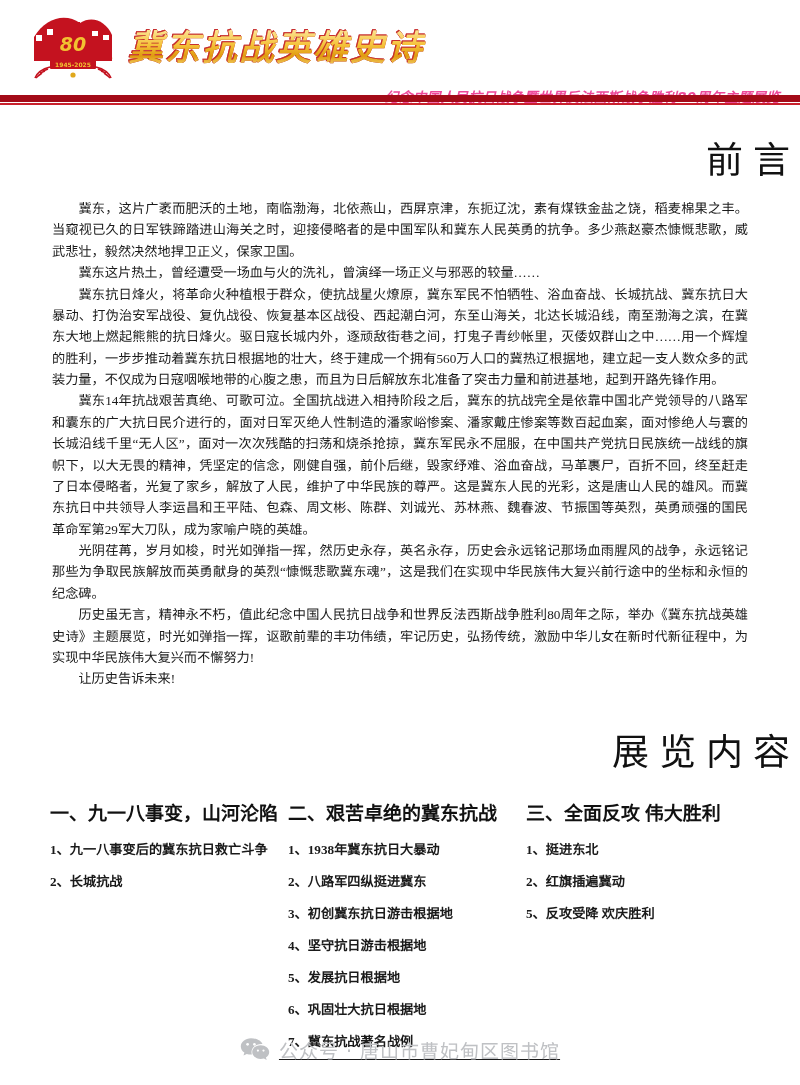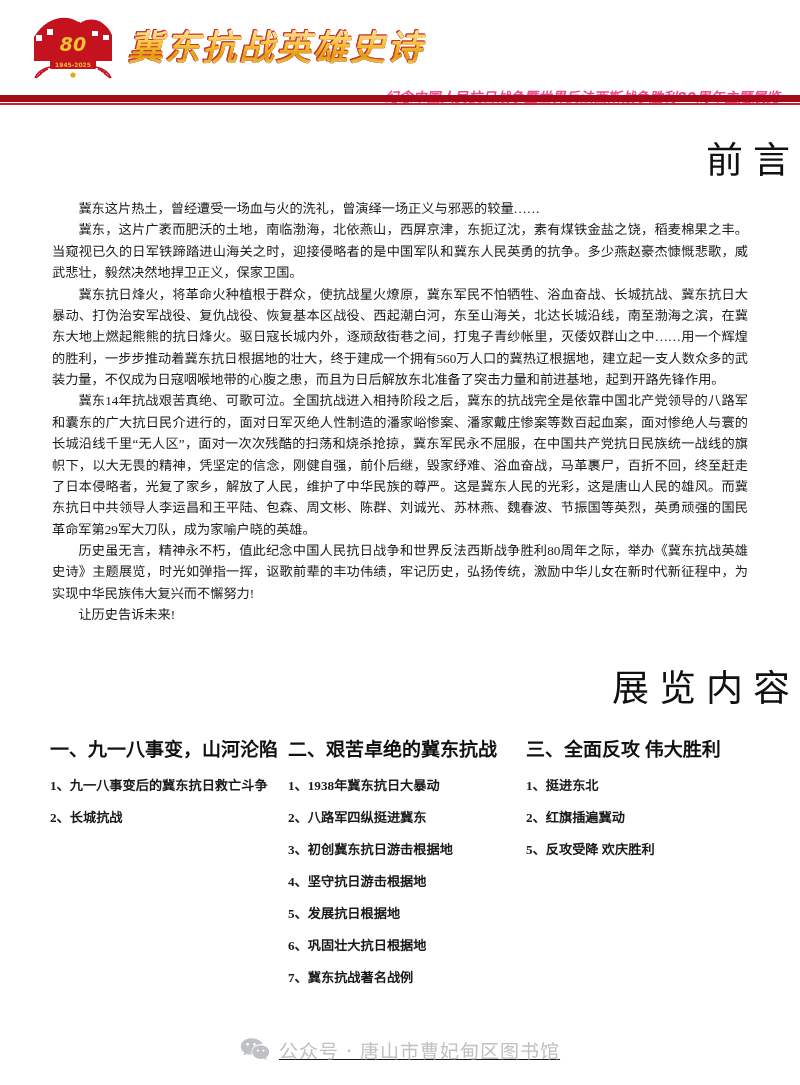--- a/index.html
+++ b/index.html
@@ -195,24 +195,25 @@
     <div class="sub-title">—— 纪念中国人民抗日战争暨世界反法西斯战争胜利80周年主题展览</div>
   </div>
 
   <div class="rule-thick"></div>
   <div class="rule-thin"></div>
 </div>
 
 <h1 class="section-heading" id="preface-heading">前言</h1>
 
 <div class="body-text">
+  <p>冀东，这片广袤而肥沃的土地，南临渤海，北依燕山，西屏京津，东扼辽沈，素有煤铁金盐之饶，稻麦棉果之丰。当窥视已久的日军铁蹄踏进山海关之时，迎接侵略者的是中国军队和冀东人民英勇的抗争。多少燕赵豪杰慷慨悲歌，威武悲壮，毅然决然地捍卫正义，保家卫国。</p>
   <p>冀东这片热土，曾经遭受一场血与火的洗礼，曾演绎一场正义与邪恶的较量……</p>
-  <p>冀东，这片广袤而肥沃的土地，南临渤海，北依燕山，西屏京津，东扼辽沈，素有煤铁金盐之饶，稻麦棉果之丰。当窥视已久的日军铁蹄踏进山海关之时，迎接侵略者的是中国军队和冀东人民英勇的抗争。多少燕赵豪杰慷慨悲歌，威武悲壮，毅然决然地捍卫正义，保家卫国。</p>
   <p>冀东抗日烽火，将革命火种植根于群众，使抗战星火燎原，冀东军民不怕牺牲、浴血奋战、长城抗战、冀东抗日大暴动、打伪治安军战役、复仇战役、恢复基本区战役、西起潮白河，东至山海关，北达长城沿线，南至渤海之滨，在冀东大地上燃起熊熊的抗日烽火。驱日寇长城内外，逐顽敌街巷之间，打鬼子青纱帐里，灭倭奴群山之中……用一个辉煌的胜利，一步步推动着冀东抗日根据地的壮大，终于建成一个拥有560万人口的冀热辽根据地，建立起一支人数众多的武装力量，不仅成为日寇咽喉地带的心腹之患，而且为日后解放东北准备了突击力量和前进基地，起到开路先锋作用。</p>
   <p>冀东14年抗战艰苦真绝、可歌可泣。全国抗战进入相持阶段之后，冀东的抗战完全是依靠中国北产党领导的八路军和囊东的广大抗日民介进行的，面对日军灭绝人性制造的潘家峪惨案、潘家戴庄惨案等数百起血案，面对惨绝人与寰的长城沿线千里“无人区”，面对一次次残酷的扫荡和烧杀抢掠，冀东军民永不屈服，在中国共产党抗日民族统一战线的旗帜下，以大无畏的精神，凭坚定的信念，刚健自强，前仆后继，毁家纾难、浴血奋战，马革裹尸，百折不回，终至赶走了日本侵略者，光复了家乡，解放了人民，维护了中华民族的尊严。这是冀东人民的光彩，这是唐山人民的雄风。而冀东抗日中共领导人李运昌和王平陆、包森、周文彬、陈群、刘诚光、苏林燕、魏春波、节振国等英烈，英勇顽强的国民革命军第29军大刀队，成为家喻户晓的英雄。</p>
+  <p>光阴荏苒，岁月如梭，时光如弹指一挥，然历史永存，英名永存，历史会永远铭记那场血雨腥风的战争，永远铭记那些为争取民族解放而英勇献身的英烈“慷慨悲歌冀东魂”，这是我们在实现中华民族伟大复兴前行途中的坐标和永恒的纪念碑。</p>
   <p>历史虽无言，精神永不朽，值此纪念中国人民抗日战争和世界反法西斯战争胜利80周年之际，举办《冀东抗战英雄史诗》主题展览，时光如弹指一挥，讴歌前辈的丰功伟绩，牢记历史，弘扬传统，激励中华儿女在新时代新征程中，为实现中华民族伟大复兴而不懈努力!</p>
   <p>让历史告诉未来!</p>
 </div>
 
 <h1 class="section-heading" id="contents-heading">展览内容</h1>
 
 <div class="columns">
 
   <div class="column">
     <div class="col-title">一、九一八事变，山河沦陷</div>

